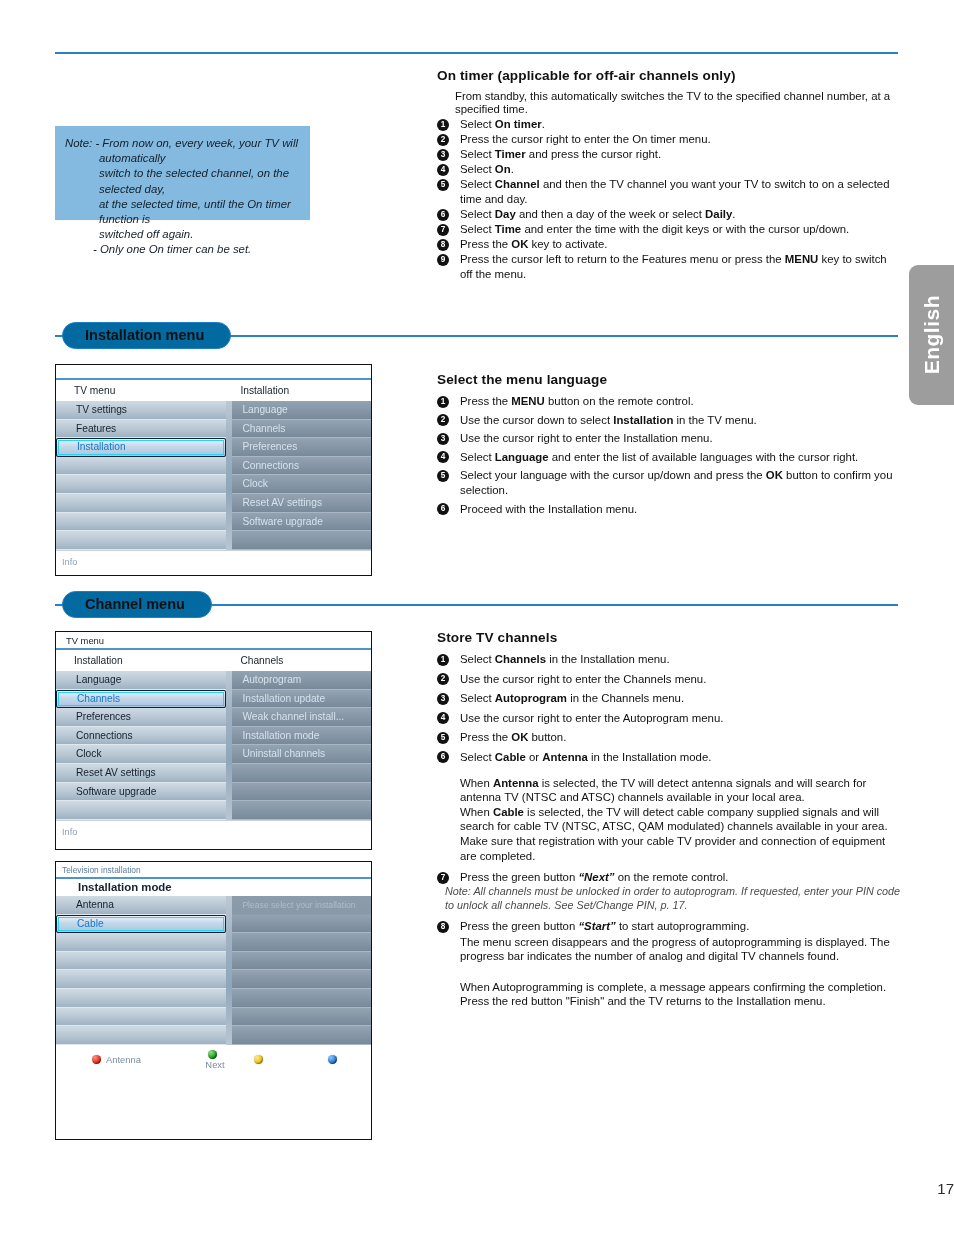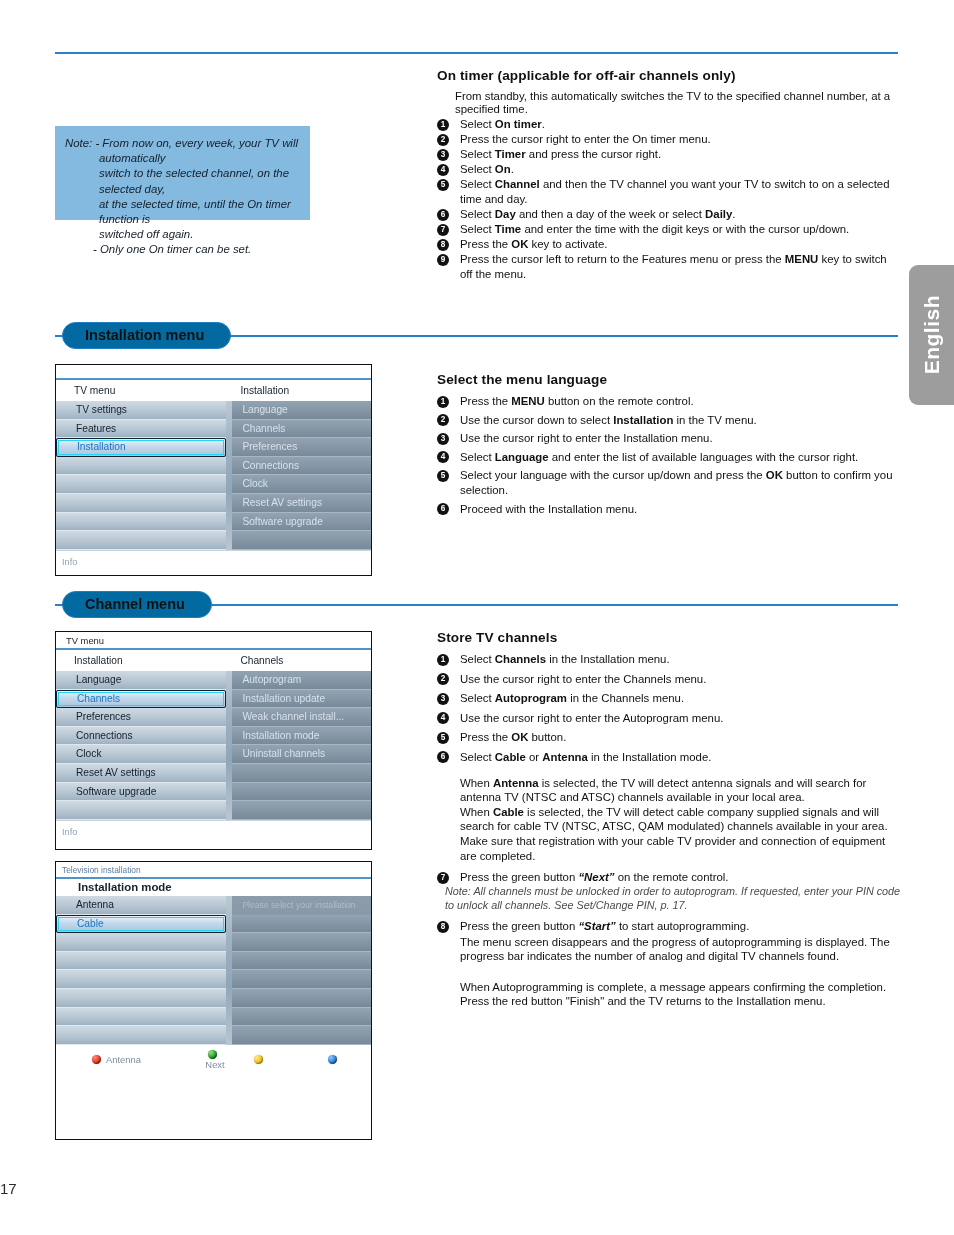--- a/index.html
+++ b/index.html
@@ -180,21 +180,21 @@
   .para.sp{margin-top:11px;}
   .notel{
     font-size:10.8px;line-height:13.6px;font-style:italic;color:#4b4b4b;
     margin:0 0 0 8px;
   }
   b{font-weight:bold;}
   .bi{font-weight:bold;font-style:italic;}
 
   
   .pageno{
-    position:absolute;left:0;top:1180px;width:954px;text-align:left;
+    position:absolute;left:0;top:1180px;width:954px;text-align:right;
     font-size:15px;color:#2b2b2b;font-weight:normal;
   }
 </style>
 </head>
 <body>
 
 <div class="page">
 
   <div class="top-rule"></div>
 

